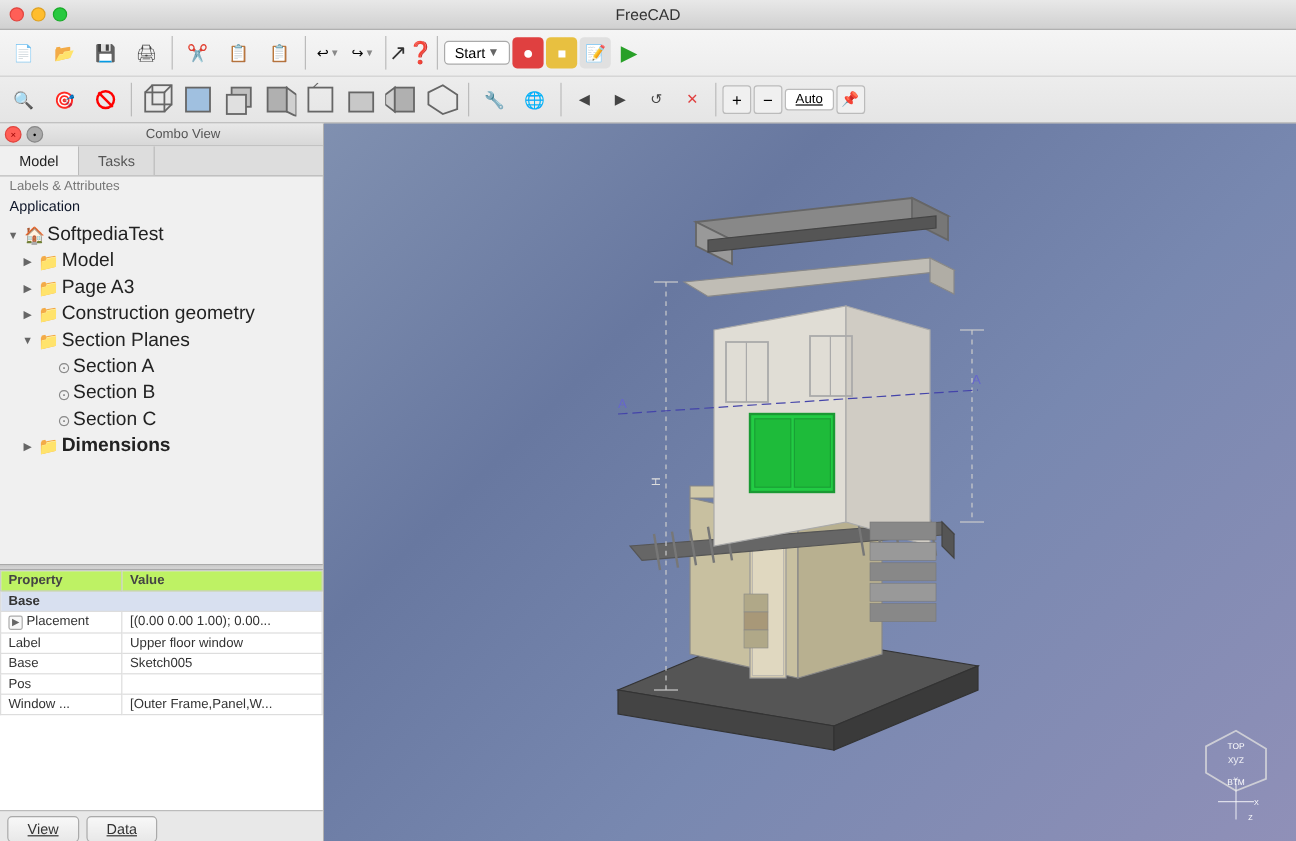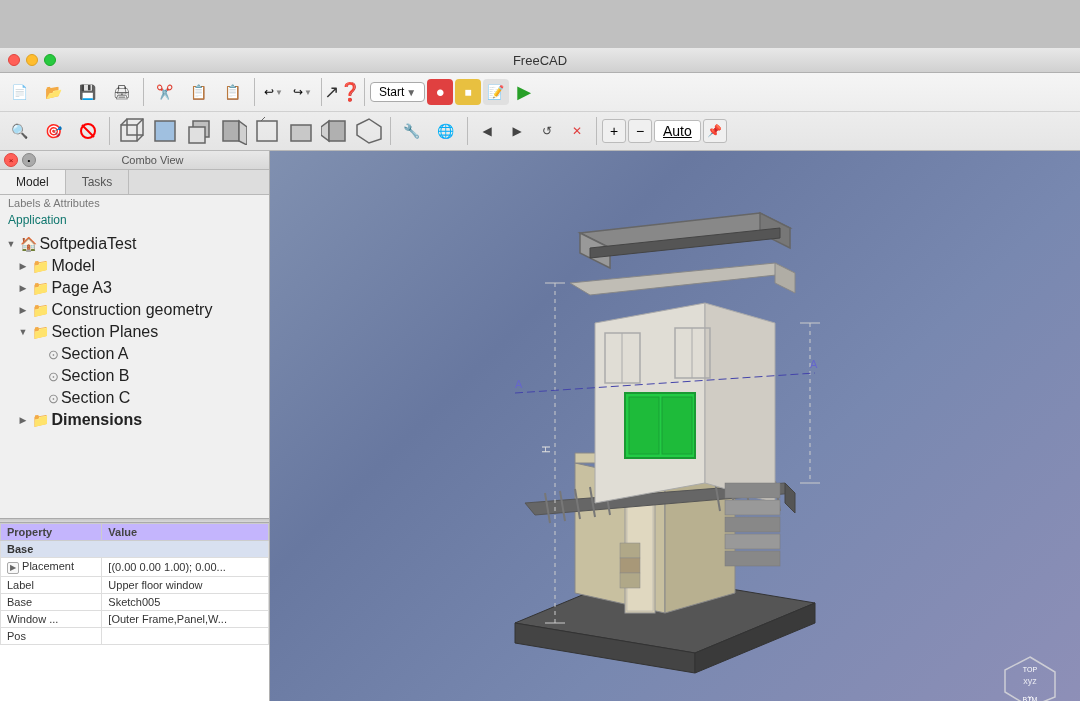--- a/index.html
+++ b/index.html
@@ -7,21 +7,20 @@
 
     
     .title-bar {
       height: 22px;
       background: linear-gradient(to bottom, #e8e8e8, #d0d0d0);
       display: flex;
       align-items: center;
       padding: 12px 8px;
       border-bottom: 1px solid #b0b0b0;
       position: relative;
-      margin-top: 48px;
     }
     .traffic-lights { display: flex; gap: 6px; align-items: center; }
     .traffic-light {
       width: 12px; height: 12px; border-radius: 50%;
       display: flex; align-items: center; justify-content: center;
       font-size: 8px; cursor: pointer;
     }
     .tl-close { background: #ff5f57; border: 1px solid #e0443e; }
     .tl-min { background: #ffbd2e; border: 1px solid #dea123; }
     .tl-max { background: #28c940; border: 1px solid #1aab29; }
@@ -180,21 +179,21 @@
     .properties-panel {
       height: 200px;
       overflow-y: auto;
       background: white;
     }
     .prop-table {
       width: 100%;
       border-collapse: collapse;
     }
     .prop-table th {
-      background: #c4b5fd;
+      background: #bef264;
       border: 1px solid #ccc;
       padding: 2px 6px;
       font-size: 11px;
       font-weight: 600;
       text-align: left;
       color: #444;
     }
     .prop-section-row td {
       background: #d8e0f0;
       font-weight: 700;
@@ -264,21 +263,21 @@
       font-size: 11px; color: #333;
     }
     .zoom-btn {
       width: 24px; height: 24px;
       background: #f0f0f0; border: 1px solid #bbb;
       border-radius: 3px; cursor: pointer; font-size: 14px;
       display: flex; align-items: center; justify-content: center;
     }
     .zoom-label {
       background: white; border: 1px solid #bbb;
-      padding: 2px 8px; border-radius: 3px; font-size: 14px; text-decoration: underline;
+      padding: 2px 8px; border-radius: 3px; font-size: 11px; text-decoration: underline;
     }
     .zoom-pin-btn {
       width: 24px; height: 24px;
       background: #f0f0f0; border: 1px solid #bbb;
       border-radius: 3px; cursor: pointer; font-size: 12px;
       display: flex; align-items: center; justify-content: center;
     }
   </style>
 </head>
 <body>
@@ -416,21 +415,21 @@
       <div class="combo-title">Combo View</div>
     </div>
 
     <div class="tab-bar">
       <div class="tab active">Model</div>
       <div class="tab">Tasks</div>
     </div>
 
     <div class="tree-section-label">Labels &amp; Attributes</div>
     <div class="tree-item">
-      <span style="font-size:12px; color:#0f766e; padding-left:4px;">Application</span>
+      <span style="font-size:12px; color:#0f172a; padding-left:4px;">Application</span>
     </div>
 
     <div class="model-tree">
 
       <div class="tree-item">
         <span class="tree-toggle">▼</span>
         <span style="color:#e8a020; font-size:14px;">🏠</span>
         <span class="tree-label">SoftpediaTest</span>
       </div>
 
@@ -507,26 +506,26 @@
           </tr>
           <tr>
             <td>Label</td>
             <td>Upper floor window</td>
           </tr>
           <tr>
             <td>Base</td>
             <td>Sketch005</td>
           </tr>
           <tr>
+            <td>Pos</td>
+            <td></td>
+          </tr>
+          <tr>
             <td>Window ...</td>
             <td>[Outer Frame,Panel,W...</td>
-          </tr>
-          <tr>
-            <td>Pos</td>
-            <td></td>
           </tr>
         </tbody>
       </table>
     </div>
 
     <div class="bottom-buttons">
       <button class="bottom-btn">View</button>
       <button class="bottom-btn">Data</button>
     </div>
 

